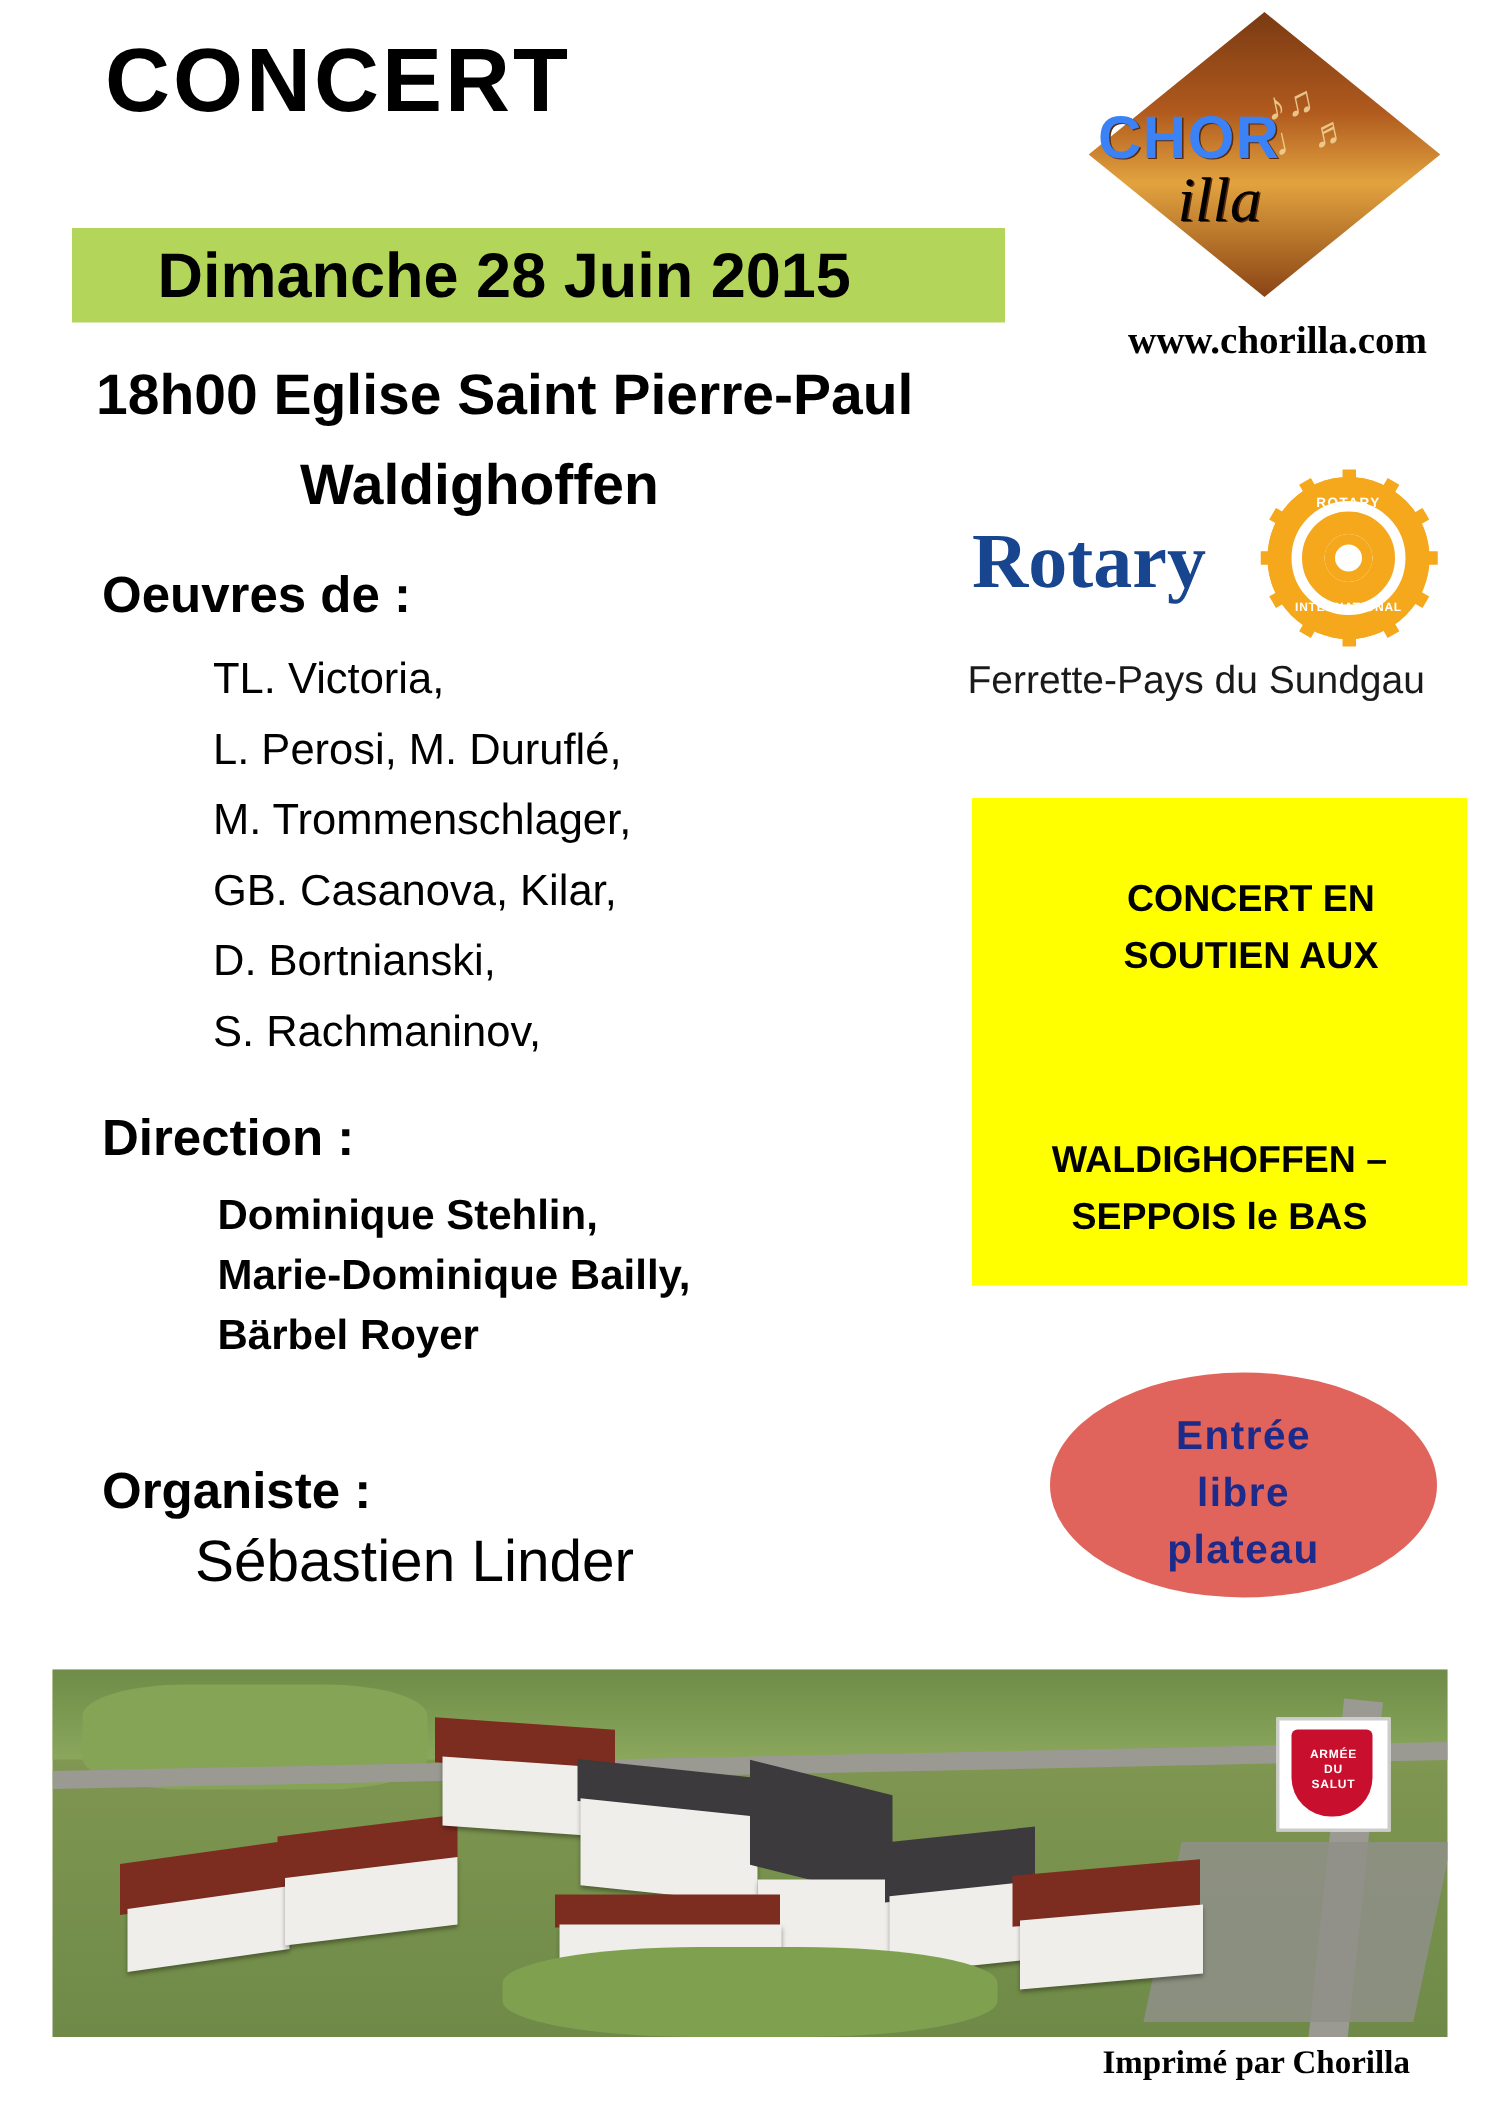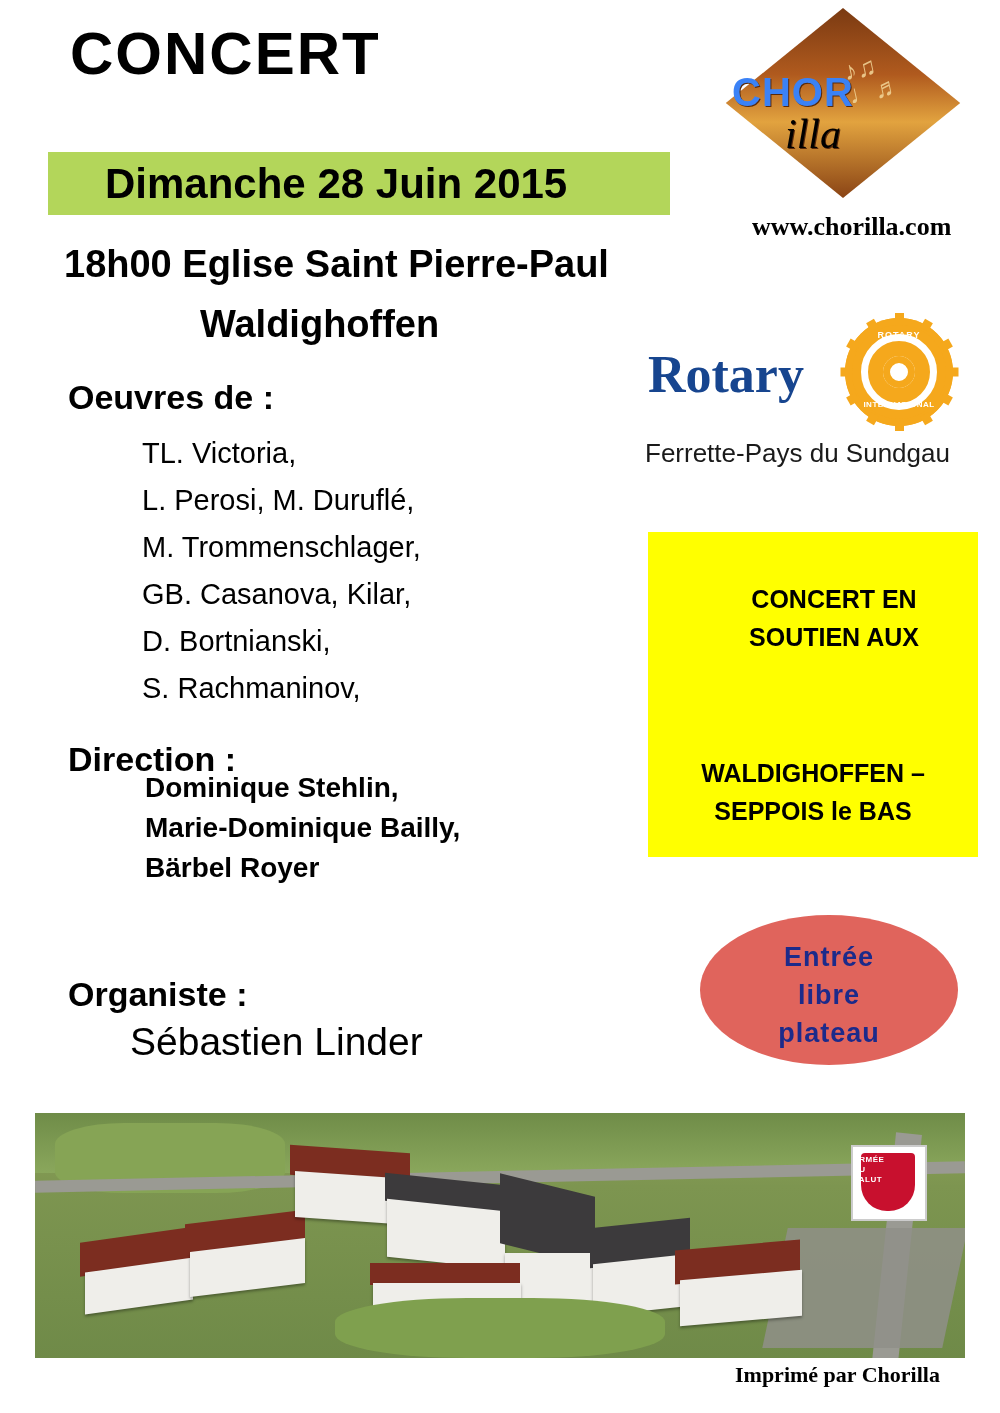--- a/index.html
+++ b/index.html
@@ -84,21 +84,21 @@
     position: absolute;
     left: 68px;
     top: 740px;
     font-size: 34px;
     font-weight: bold;
     text-align: right;
   }
   #direction-list {
     position: absolute;
     left: 145px;
-    top: 768px;
+    top: 790px;
     font-size: 28px;
     font-weight: bold;
     line-height: 40px;
   }
 
   
   #organist-heading {
     position: absolute;
     left: 68px;
     top: 975px;
@@ -360,22 +360,23 @@
   }
   #salvation-shield {
     position: absolute;
     left: 8px; top: 6px;
     width: 54px; height: 58px;
     background: #c8102e;
     border-radius: 4px 4px 26px 26px;
   }
   #salvation-text {
     position: absolute;
-    left: 0; top: 8px;
+    left: 0; top: 18px;
     width: 72px;
+    text-align: center;
     font-size: 8px;
     font-weight: bold;
     color: #ffffff;
     line-height: 10px;
     letter-spacing: .5px;
   }
 
   
   #footer-credit {
     position: absolute;

